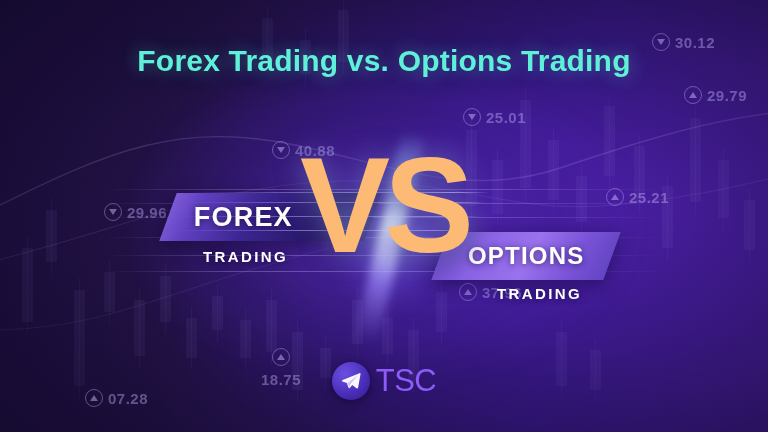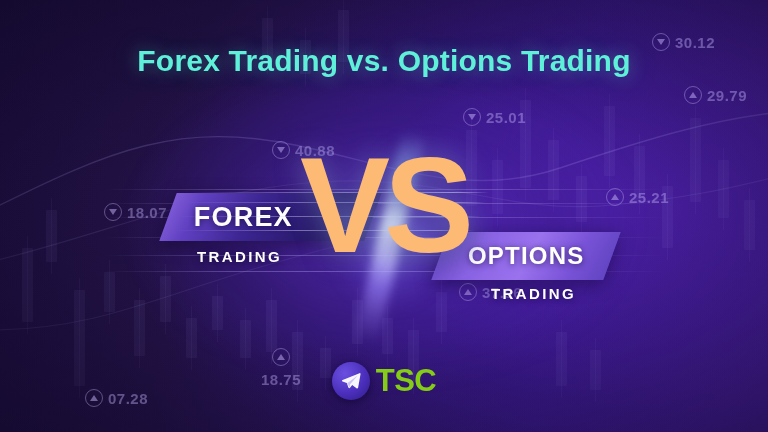--- a/index.html
+++ b/index.html
@@ -80,20 +80,21 @@
   .panel-options{
     left:440px;top:72px;width:172px;
     transform:skewX(-20deg);
     background:linear-gradient(100deg,#6f4ccb 0%,#8a63e4 22%,#9a72ee 52%,#7a53d8 78%,#6245c2 100%);
   }
   .panel-options .label{transform:skewX(20deg);padding-left:28px;font-size:24px;}
 
   .subtitle{
     position:absolute;color:#ffffff;font-weight:bold;font-size:15px;letter-spacing:2.4px;
     text-shadow:0 1px 6px rgba(20,8,55,.7);
+    margin-left:6px;
   }
   .sub-forex{left:197px;top:88px;}
   .sub-options{left:491px;top:125px;}
 
   .streak-lines{position:absolute;left:180px;top:26px;width:300px;height:62px;transform:skewX(-20deg);}
   .streak-lines i{position:absolute;left:0;right:0;height:1px;
     background:linear-gradient(90deg,rgba(200,190,255,0) 0%,rgba(215,205,255,.45) 40%,rgba(230,222,255,.7) 88%,rgba(230,222,255,0) 100%);}
 
   .beam{
     position:absolute;left:378px;top:-30px;width:24px;height:215px;
@@ -117,21 +118,21 @@
   .logo{
     position:absolute;left:0;right:0;top:362px;
     display:flex;align-items:center;justify-content:center;gap:6px;
   }
   .logo-mark{
     width:38px;height:38px;border-radius:50%;
     background:radial-gradient(circle at 34% 30%, #6b4fe0 0%, #4b2fbc 55%, #2f1a86 100%);
     display:flex;align-items:center;justify-content:center;flex:0 0 auto;
     box-shadow:0 2px 10px rgba(12,4,40,.6);
   }
-  .logo-text{color:#84cc16;font-weight:bold;font-size:31px;letter-spacing:-.5px;}
+  .logo-text{color:#8b5cf6;font-weight:normal;font-size:31px;letter-spacing:-.5px;}
 </style>
 </head>
 <body>
 
 <div class="stage">
 
   <div class="bg-base"></div>
 
   <div class="candles" id="candles">
       <div class="candle" style="left: 22px; top: 248px; width: 11px; height: 74px;"></div>
@@ -240,21 +241,21 @@
       <div class="ticker" style="left: 272px; top: 141px;">
         <span class="tri down">
           <span class="arw"></span>
         </span>
         <span>40.88</span>
       </div>
       <div class="ticker" style="left: 104px; top: 203px;">
         <span class="tri down">
           <span class="arw"></span>
         </span>
-        <span>18.07</span>
+        <span>29.96</span>
       </div>
       <div class="ticker" style="left: 606px; top: 188px;">
         <span class="tri up">
           <span class="arw"></span>
         </span>
         <span>25.21</span>
       </div>
       <div class="ticker" style="left: 459px; top: 283px;">
         <span class="tri up">
           <span class="arw"></span>

